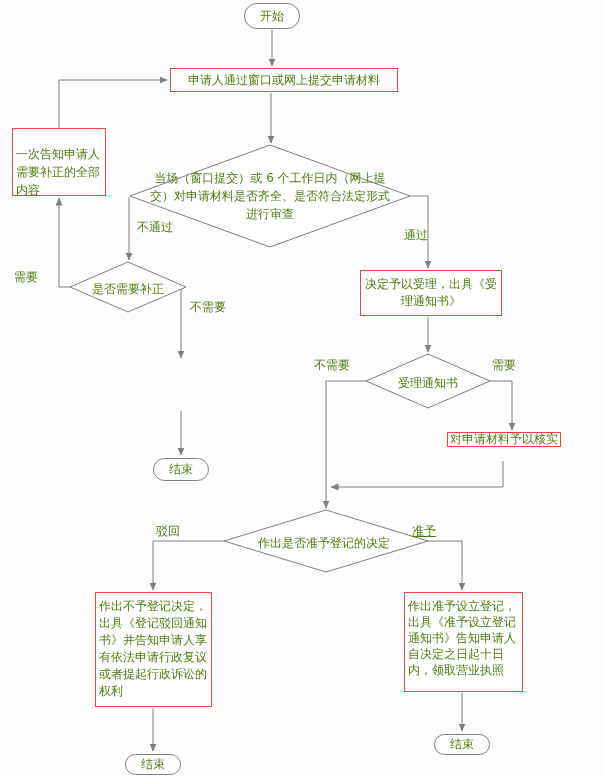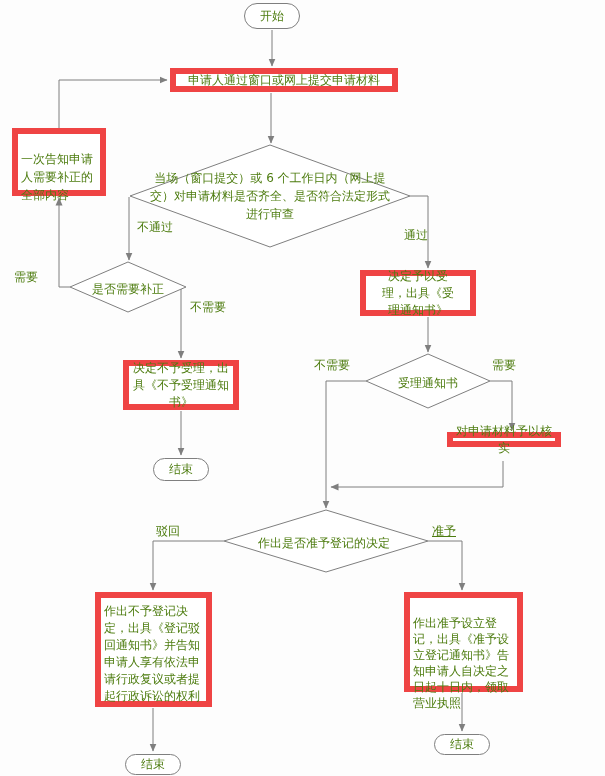--- a/index.html
+++ b/index.html
@@ -4,21 +4,21 @@
 <style>
   * { margin:0; padding:0; box-sizing:border-box; }
   html,body { background:#ffffff; }
   .canvas {
     position:relative; width:605px; height:776px; margin:0 auto;
     background:#fdfdfd; font-family:"DejaVu Sans", sans-serif;
     color:#4d7c0f; font-size:12px; overflow:hidden;
   }
   svg.wires { position:absolute; left:0; top:0; width:605px; height:776px; }
   .rect {
-    position:absolute; border:6px solid #ef4444; background:#fff;
+    position:absolute; border:1px solid #ef4444; background:#fff;
     display:flex; align-items:center; justify-content:center;
     text-align:center; line-height:17px;
   }
   .rect.para {
     display:block; text-align:left;
   }
   .oval {
     position:absolute; border:1px solid #7f7f7f; background:#fff;
     border-radius:14px; display:flex; align-items:center; justify-content:center;
   }
@@ -67,41 +67,38 @@
   </div>
 
   <div class="rect" style="left:170px; top:68px; width:228px; height:24px;">
     <span>申请人通过窗口或网上提交申请材料</span>
   </div>
 
   <div class="rect para" style="left:12px; top:128px; width:94px; height:68px; padding:16px 3px; line-height:18px;">
     <span>一次告知申请人需要补正的全部内容</span>
   </div>
 
-  <div class="rect" style="left:360px; top:270px; width:116px; height:46px; padding:0 12px;align-items:center;">
+  <div class="rect" style="left:360px; top:270px; width:142px; height:46px; padding:0 0;align-items:center;">
     <span>决定予以受理，出具《受理通知书》</span>
   </div>
 
-  <div class="rect" style="left:123px; top:360px; width:116px; height:50px; padding:0 1px;">
-    <span>决定不予受理，出具《不予受理通知书》</span>
-  </div>
 
   <div class="oval" style="left:153px; top:458px; width:56px; height:23px;">
     <span>结束</span>
   </div>
 
   <div class="rect" style="left:447px; top:432px; width:114px; height:15px;">
     <span>对申请材料予以核实</span>
   </div>
 
   <div class="rect para" style="left:95px; top:592px; width:117px; height:115px; padding:5px 3px; line-height:17px;">
     <span>作出不予登记决定，出具《登记驳回通知书》并告知申请人享有依法申请行政复议或者提起行政诉讼的权利</span>
   </div>
 
-  <div class="rect para" style="left:404px; top:592px; width:119px; height:100px; padding:17px 3px; line-height:16px;">
+  <div class="rect para" style="left:404px; top:592px; width:119px; height:100px; padding:5px 3px; line-height:16px;">
     <span>作出准予设立登记，出具《准予设立登记通知书》告知申请人自决定之日起十日内，领取营业执照</span>
   </div>
 
   <div class="oval" style="left:125px; top:754px; width:56px; height:21px;">
     <span>结束</span>
   </div>
 
   <div class="oval" style="left:434px; top:734px; width:56px; height:21px;">
     <span>结束</span>
   </div>
@@ -114,15 +111,15 @@
 
   <div class="dtext" style="left:256px; top:534px; width:136px;">作出是否准予登记的决定</div>
 
   <span class="elabel" style="left:137px; top:220px;">不通过</span>
   <span class="elabel" style="left:404px; top:228px;">通过</span>
   <span class="elabel" style="left:14px; top:270px;">需要</span>
   <span class="elabel" style="left:190px; top:300px;">不需要</span>
   <span class="elabel" style="left:314px; top:358px;">不需要</span>
   <span class="elabel" style="left:492px; top:358px;">需要</span>
   <span class="elabel" style="left:156px; top:524px;">驳回</span>
-  <span class="elabel" style="left:432px; top:524px;text-decoration:underline;">准予</span>
+  <span class="elabel" style="left:412px; top:524px;text-decoration:underline;">准予</span>
 
 </div>
 
 </body></html>

